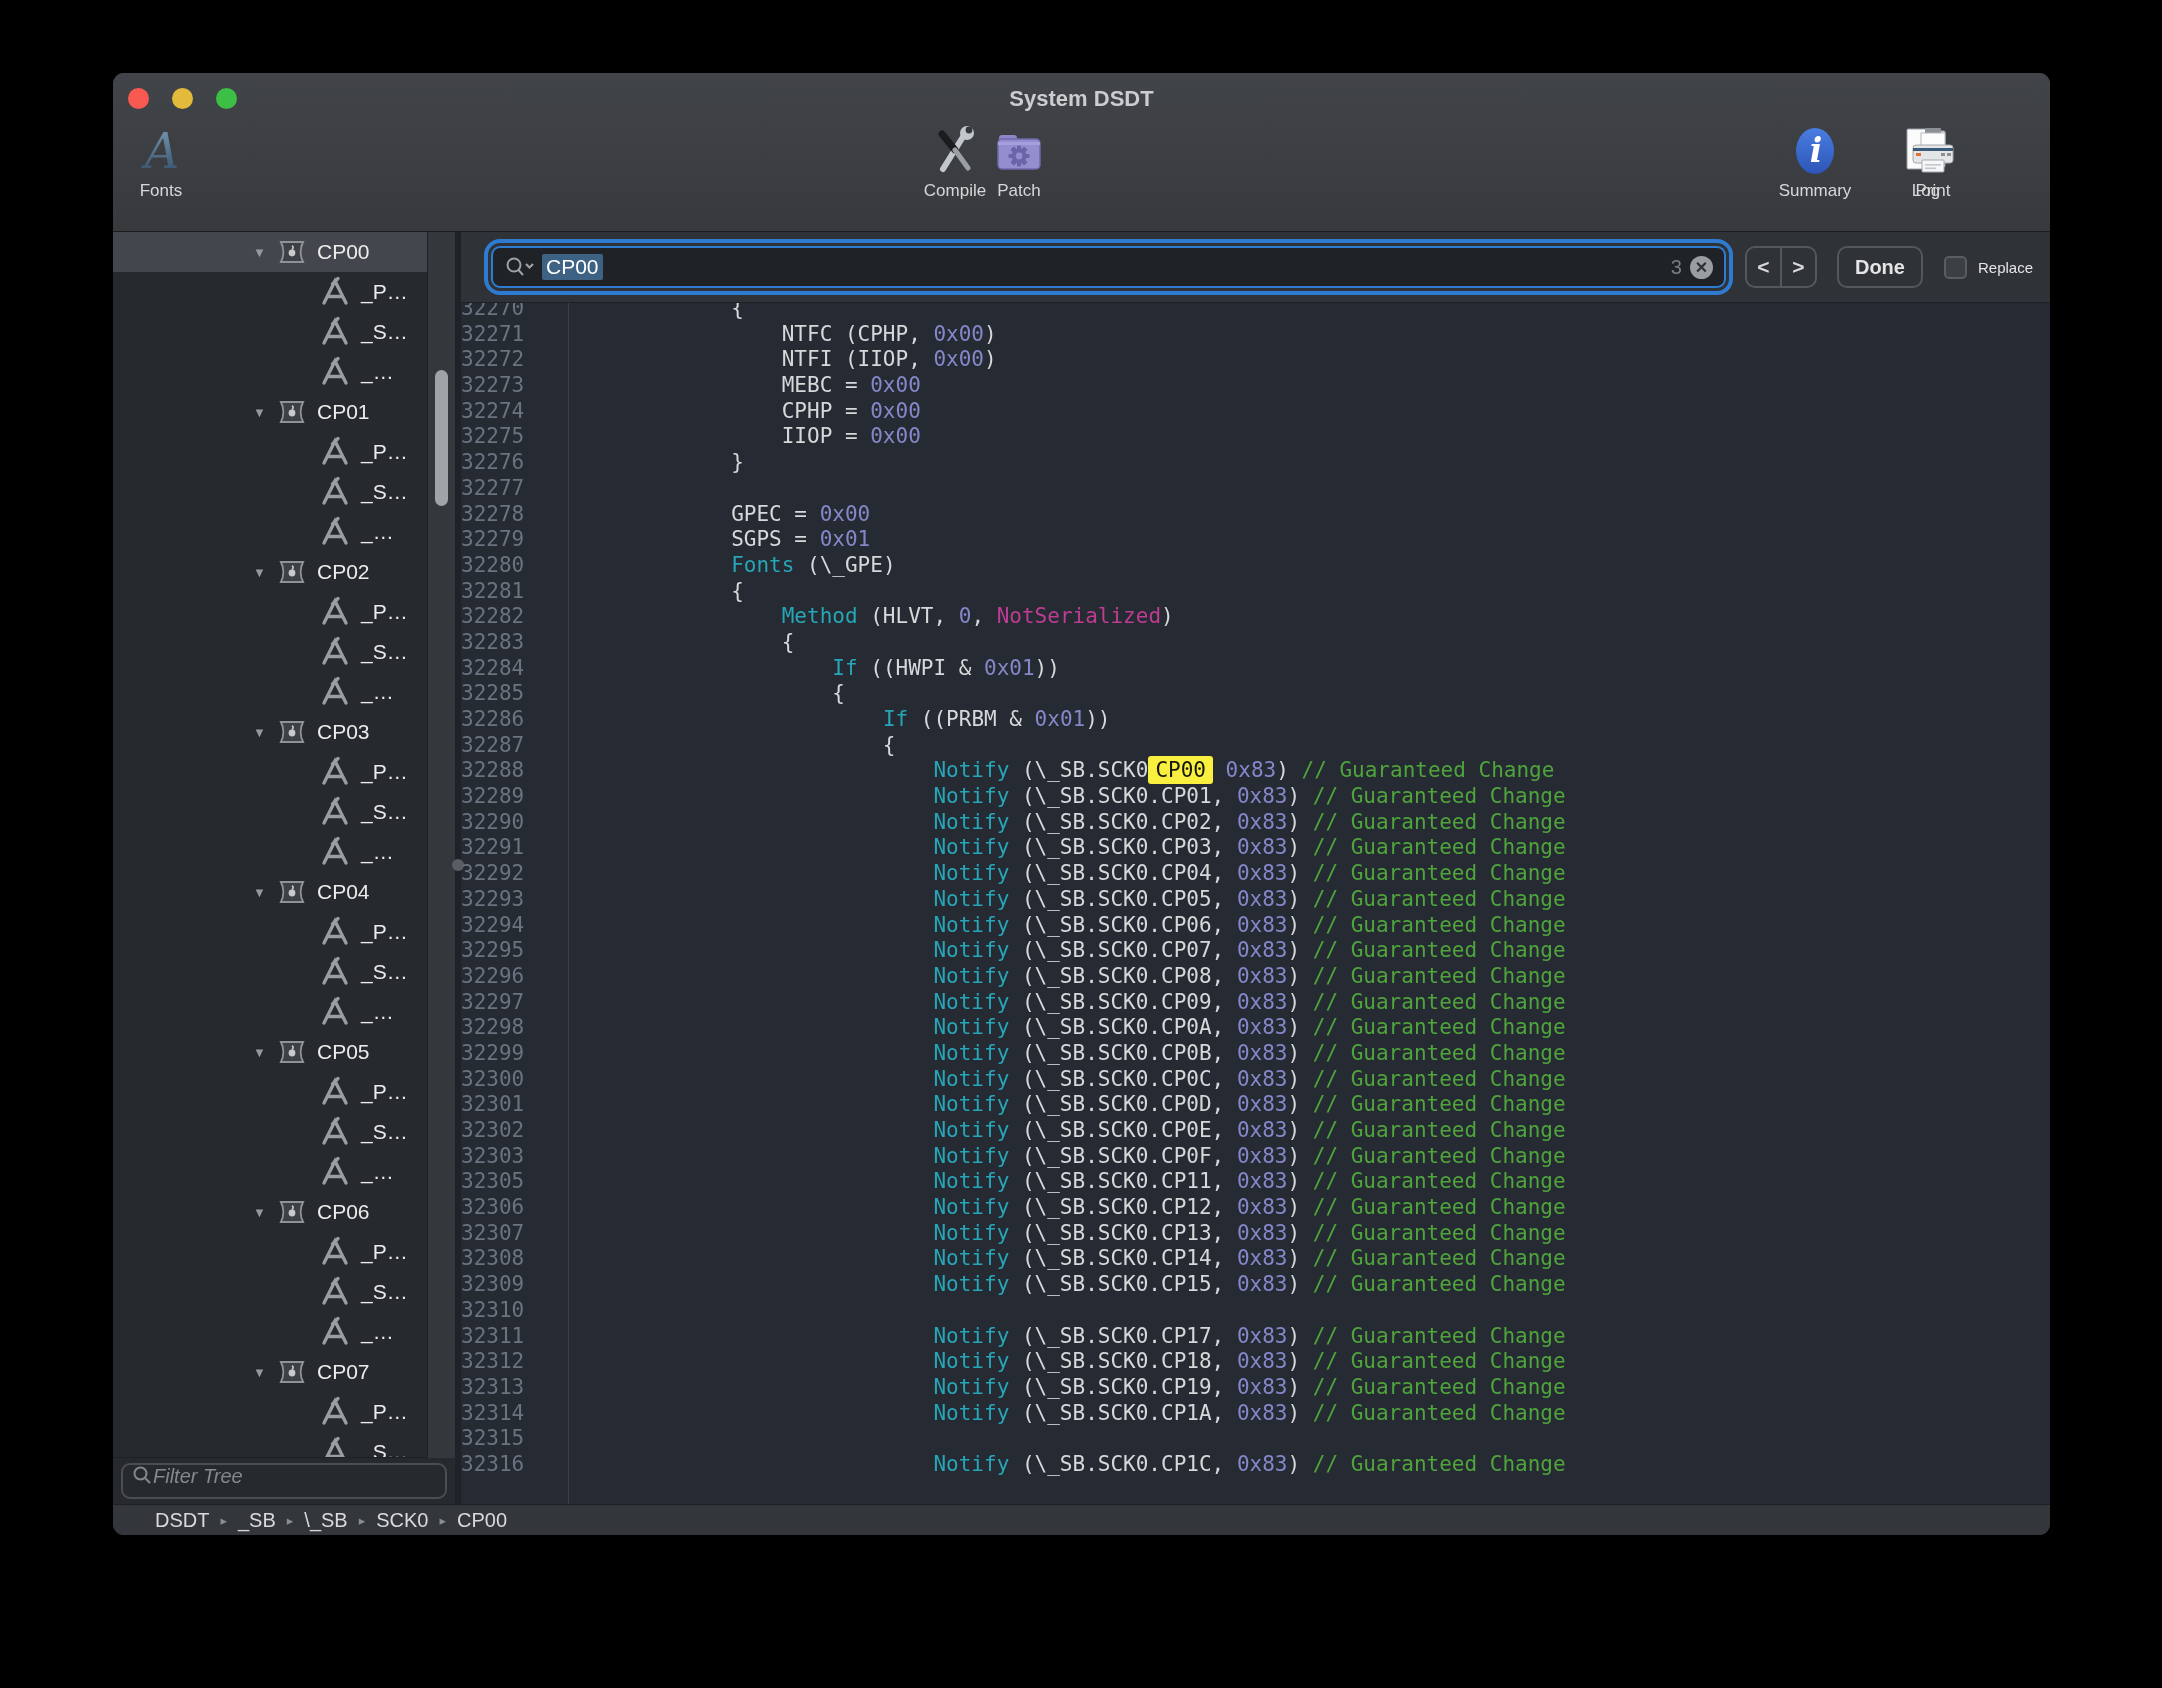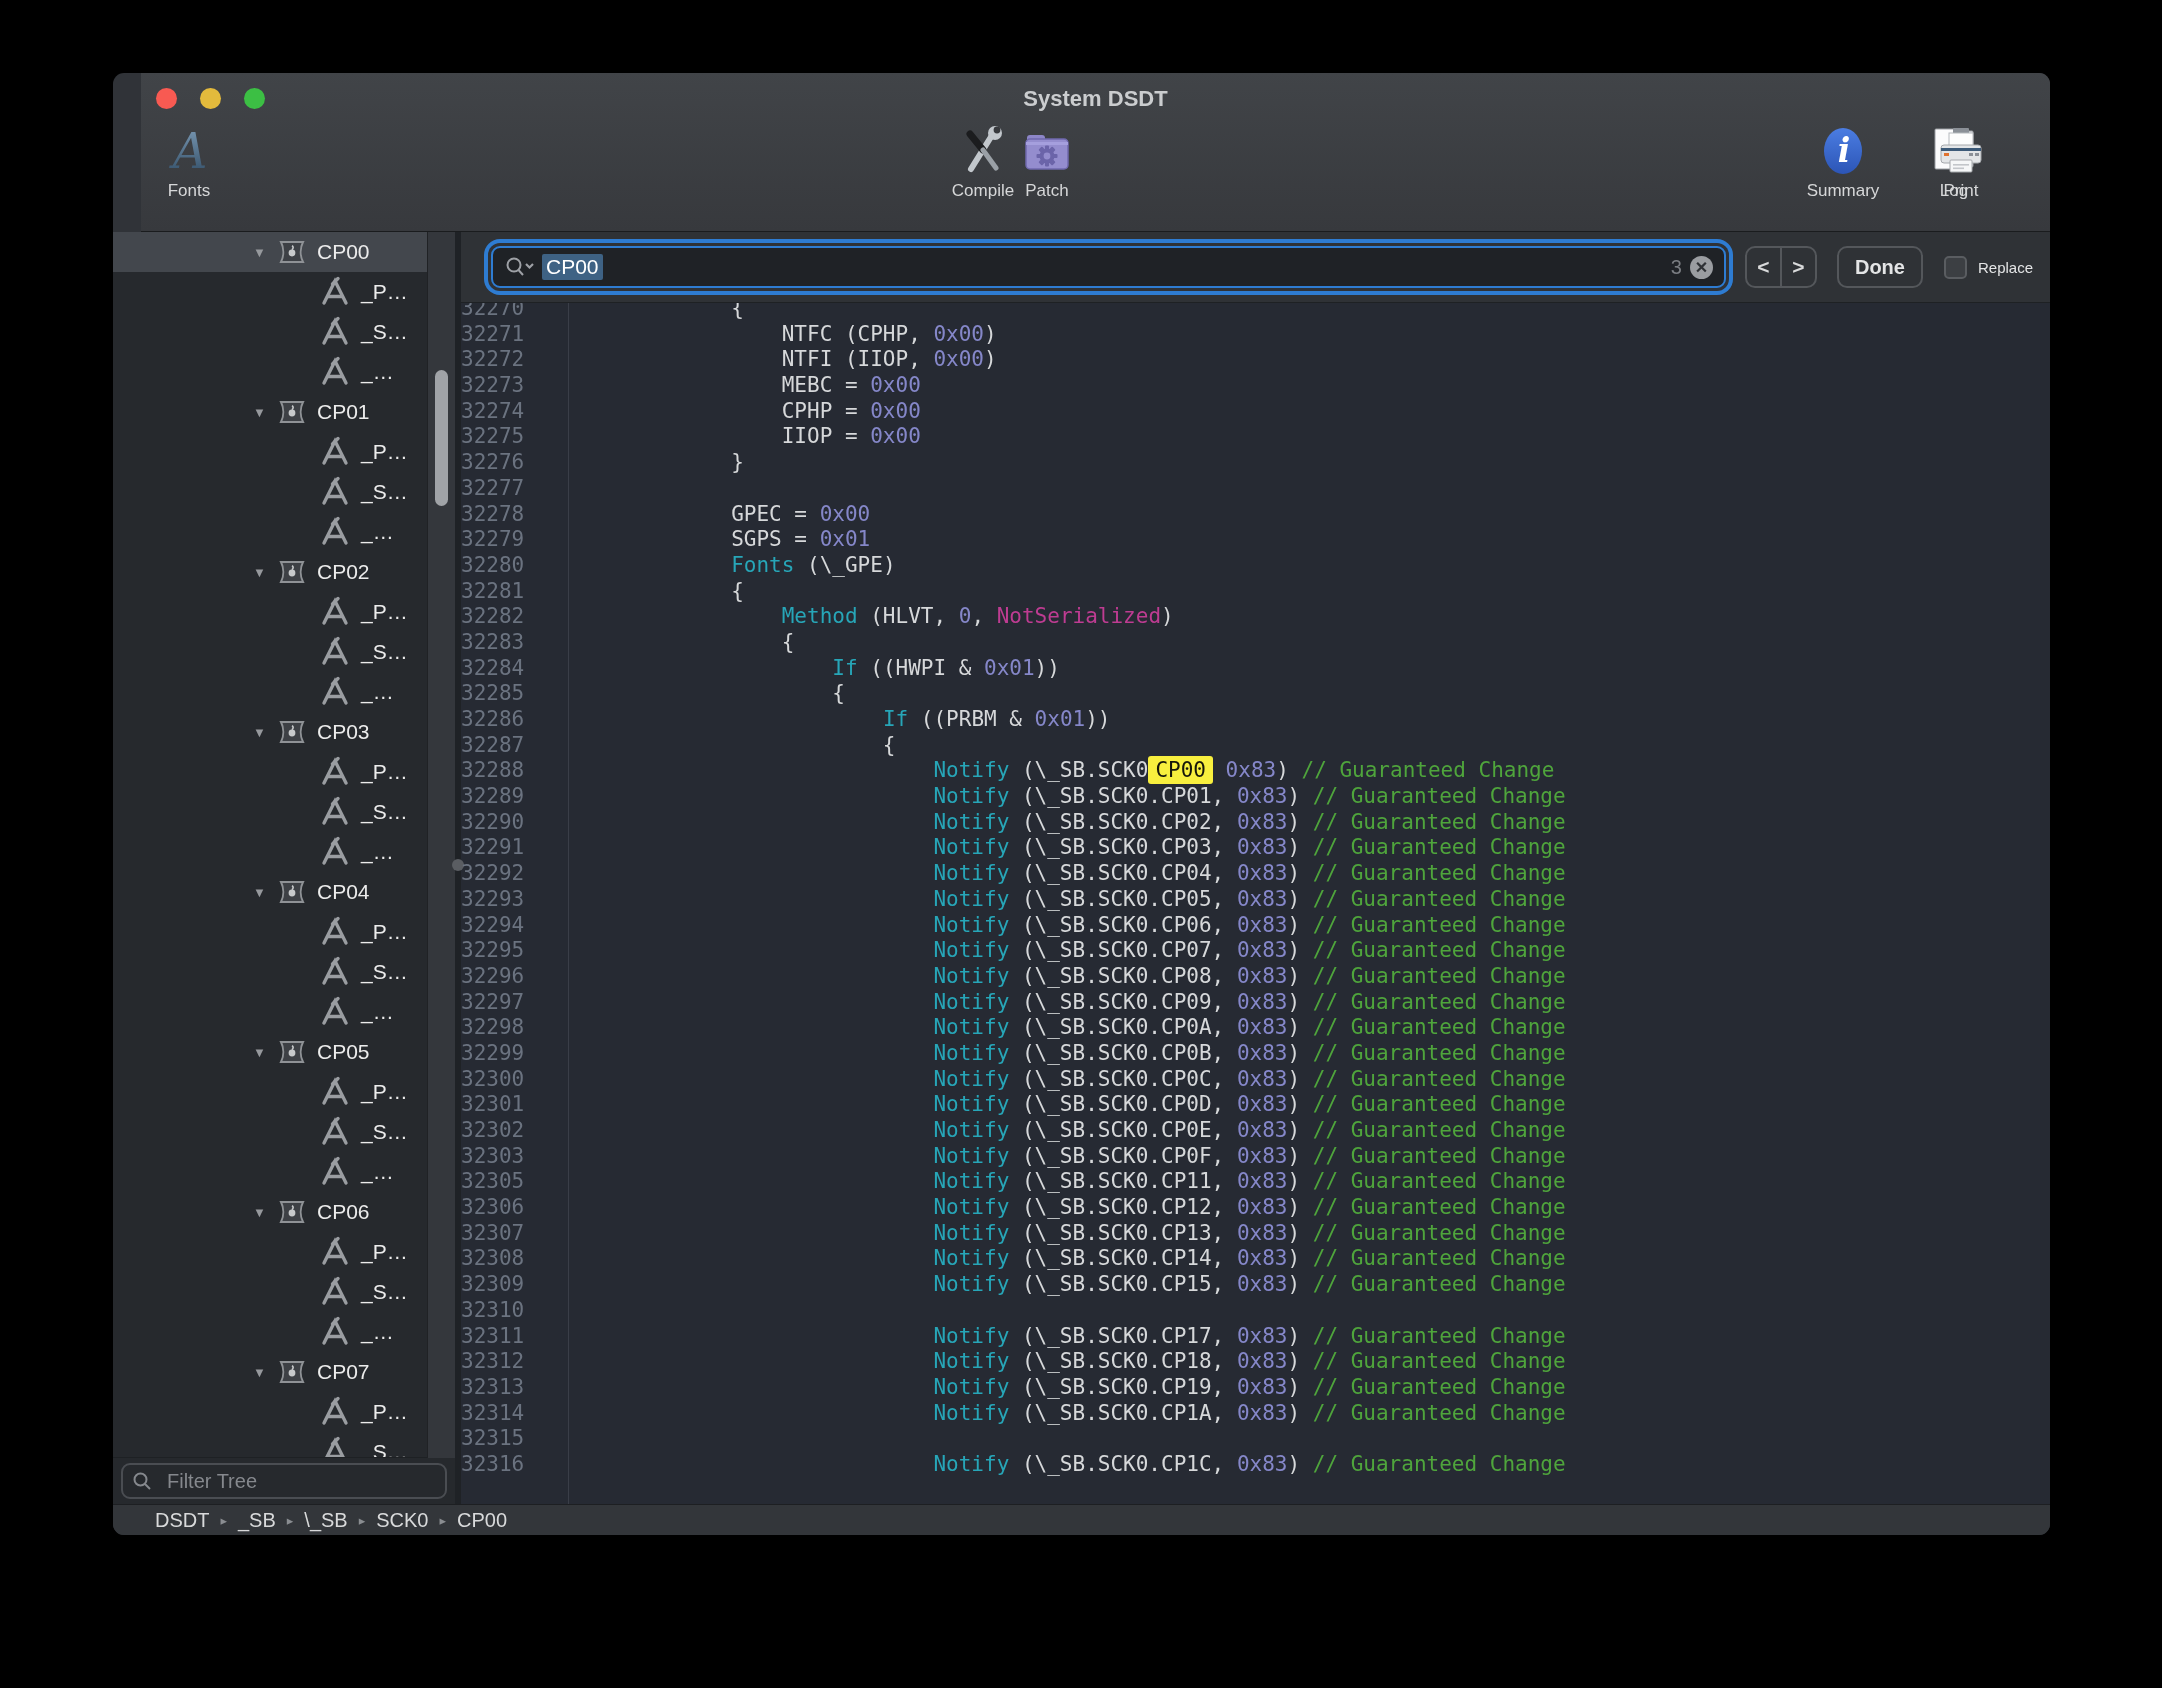--- a/index.html
+++ b/index.html
@@ -1,19 +1,19 @@
 <!DOCTYPE html>
 <html><head>
 <meta charset="utf-8">
 <style>
   html,body{margin:0;padding:0;background:#000;}
   body{width:2162px;height:1688px;position:relative;font-family:"Liberation Sans",sans-serif;overflow:hidden;}
   #window{position:absolute;left:113px;top:73px;width:1937px;height:1462px;background:#303338;border-radius:11px;overflow:hidden;display:flex;flex-direction:column;box-shadow:0 20px 60px rgba(0,0,0,.6);}
   
-  .chrome{height:158px;flex:none;background:linear-gradient(180deg,#414448,#37393d);border-bottom:1px solid #1a1c1e;position:relative;margin-left:28px;}
+  .chrome{height:158px;flex:none;background:linear-gradient(180deg,#414448,#37393d);border-bottom:1px solid #1a1c1e;position:relative;}
   .lights{position:absolute;left:15px;top:15px;display:flex;gap:23px;}
   .light{width:21px;height:21px;border-radius:50%;}
   .l-red{background:#f85a52;} .l-yellow{background:#e3ba3c;} .l-green{background:#3cbf44;}
   .wtitle{position:absolute;top:13px;left:0;right:0;text-align:center;font-size:22px;font-weight:700;color:#cbcdcf;}
   .titem{position:absolute;top:52px;display:flex;flex-direction:column;align-items:center;gap:4px;width:110px;margin-left:-55px;cursor:default;}
   .titem .tlab{font-size:17px;color:#d6d7d8;}
   .ticon{width:52px;height:52px;display:flex;align-items:center;justify-content:center;}
   
   .main{flex:1;display:flex;min-height:0;}
   .sidebar{width:342px;flex:none;background:#26292d;display:flex;flex-direction:column;position:relative;}
@@ -21,21 +21,21 @@
   .trow{height:40px;display:flex;align-items:center;color:#ececec;font-size:21px;}
   .trow.sel{background:#43474d;}
   .trow.parent{padding-left:140px;}
   .trow.child{padding-left:206px;}
   .disc{width:24px;font-size:13px;color:#96999d;flex:none;}
   .nicon{flex:none;margin-right:10px;}
   .tlabel{white-space:nowrap;}
   .strack{position:absolute;right:0;top:0;width:27px;height:1226px;background:#34373c;border-left:1px solid #202225;}
   .sthumb{position:absolute;left:7px;top:138px;width:13px;height:136px;border-radius:7px;background:#a0a3a7;}
   .filterrow{height:46px;border-top:1px solid #1e2124;display:flex;align-items:center;padding:0 8px;}
-  .filterfield{flex:1;height:32px;border:2px solid #4a4d52;border-radius:9px;display:flex;align-items:center;gap:15px;padding:0 9px;color:#85888d;font-size:20px;}
+  .filterfield{flex:1;height:32px;border:2px solid #4a4d52;border-radius:9px;display:flex;align-items:flex-start;gap:1px;padding:0 9px;color:#85888d;font-size:20px;font-style:italic;}
   .divider{width:6px;flex:none;background:#1f2226;position:relative;}
   .sdot{position:absolute;left:-3px;top:627px;width:12px;height:12px;border-radius:50%;background:#5a5d62;}
   
   .editor{flex:1;display:flex;flex-direction:column;min-width:0;background:#262a33;}
   .searchrow{height:70px;flex:none;background:#2f3236;border-bottom:1px solid #1e2124;display:flex;align-items:center;padding:0 17px 0 30px;}
   .searchfield{flex:1;height:38px;background:#1f2226;border:2px solid #2e7cd2;border-radius:9px;box-shadow:0 0 0 3px #2f3236,0 0 0 7px #2e7cd2;display:flex;align-items:center;gap:8px;padding:0 11px;min-width:0;}
   .query{font-size:21px;color:#fff;background:#3e6284;border-radius:2px;padding:1px 4px;}
   .scount{margin-left:auto;color:#7a7d82;font-size:20px;}
   .clearbtn{width:23px;height:23px;border-radius:50%;background:#9a9da1;color:#2f3236;display:flex;align-items:center;justify-content:center;font-size:16px;font-weight:700;flex:none;}
   .segnav{display:flex;height:38px;border:2px solid #54575b;border-radius:10px;margin-left:19px;overflow:hidden;flex:none;}

